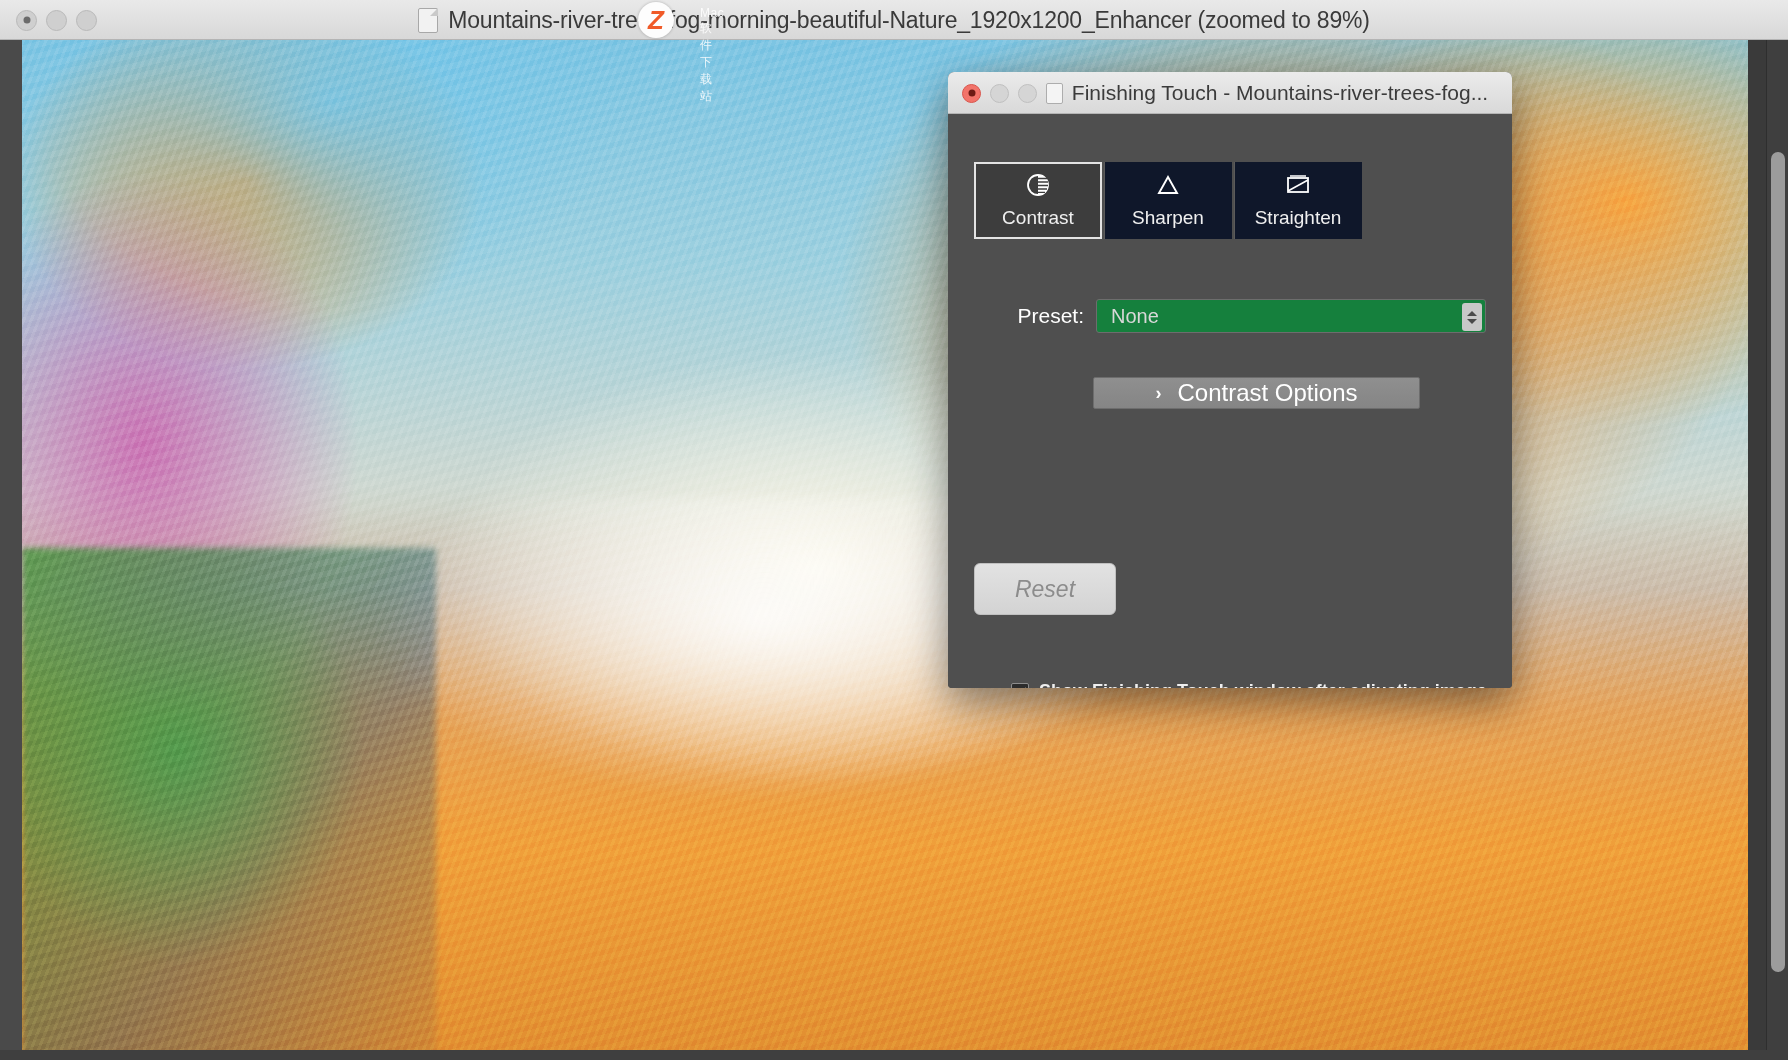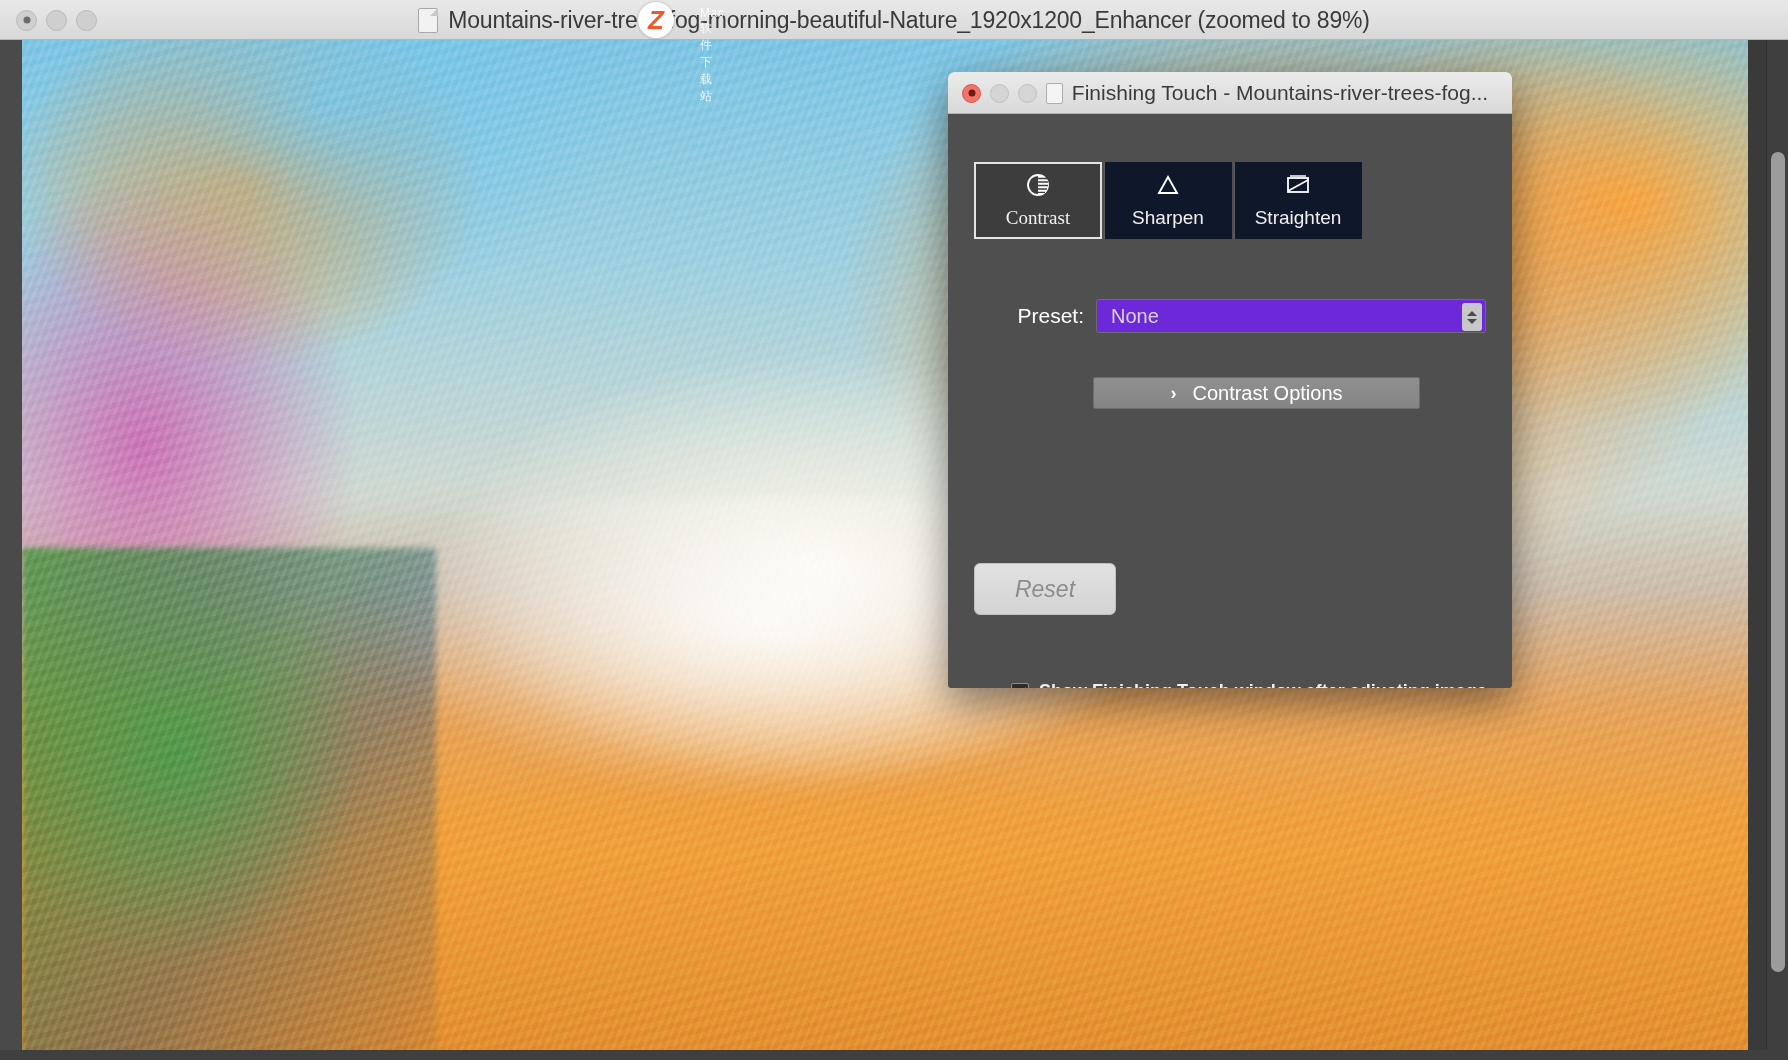--- a/index.html
+++ b/index.html
@@ -281,21 +281,20 @@
     gap: 9px;
     cursor: pointer;
     position: relative;
   }
   .tab + .tab { box-shadow: inset 1px 0 0 #5b5b5b; }
   .tab.selected {
     background: #3d3d3d;
     outline: 2px solid #e4e4e4;
     outline-offset: -2px;
     z-index: 2;
-    font-family: Liberation Serif, serif;
   }
   .tab-label {
     font-size: 19px;
     color: #f0f0f0;
   }
   .tab-icon { height: 26px; display: flex; align-items: center; justify-content: center; }
 
   
   .preset-row {
     position: absolute;
@@ -309,21 +308,21 @@
     font-size: 21px;
     font-weight: normal;
     color: #ffffff;
     width: 110px;
     text-align: right;
   }
   .preset-select {
     position: relative;
     flex: 1;
     height: 34px;
-    background: #6d28d9;
+    background: #15803d;
     border: 1px solid #6d6d6d;
     border-radius: 3px;
     display: flex;
     align-items: center;
     padding-left: 14px;
     cursor: pointer;
   }
   .preset-value { font-size: 20px; color: #d8d8d8; }
   .stepper {
     position: absolute;
@@ -361,21 +360,21 @@
     gap: 16px;
     cursor: pointer;
   }
   .options-chevron {
     font-size: 18px;
     font-weight: bold;
     color: #ffffff;
     line-height: 1;
   }
   .options-label {
-    font-size: 20px;
+    font-size: 24px;
     color: #ffffff;
   }
 
   
   .reset-btn {
     position: absolute;
     left: 26px; top: 449px;
     width: 142px; height: 52px;
     background: linear-gradient(to bottom, #e2e2e2, #d3d3d3);
     border: 1px solid #c0c0c0;

